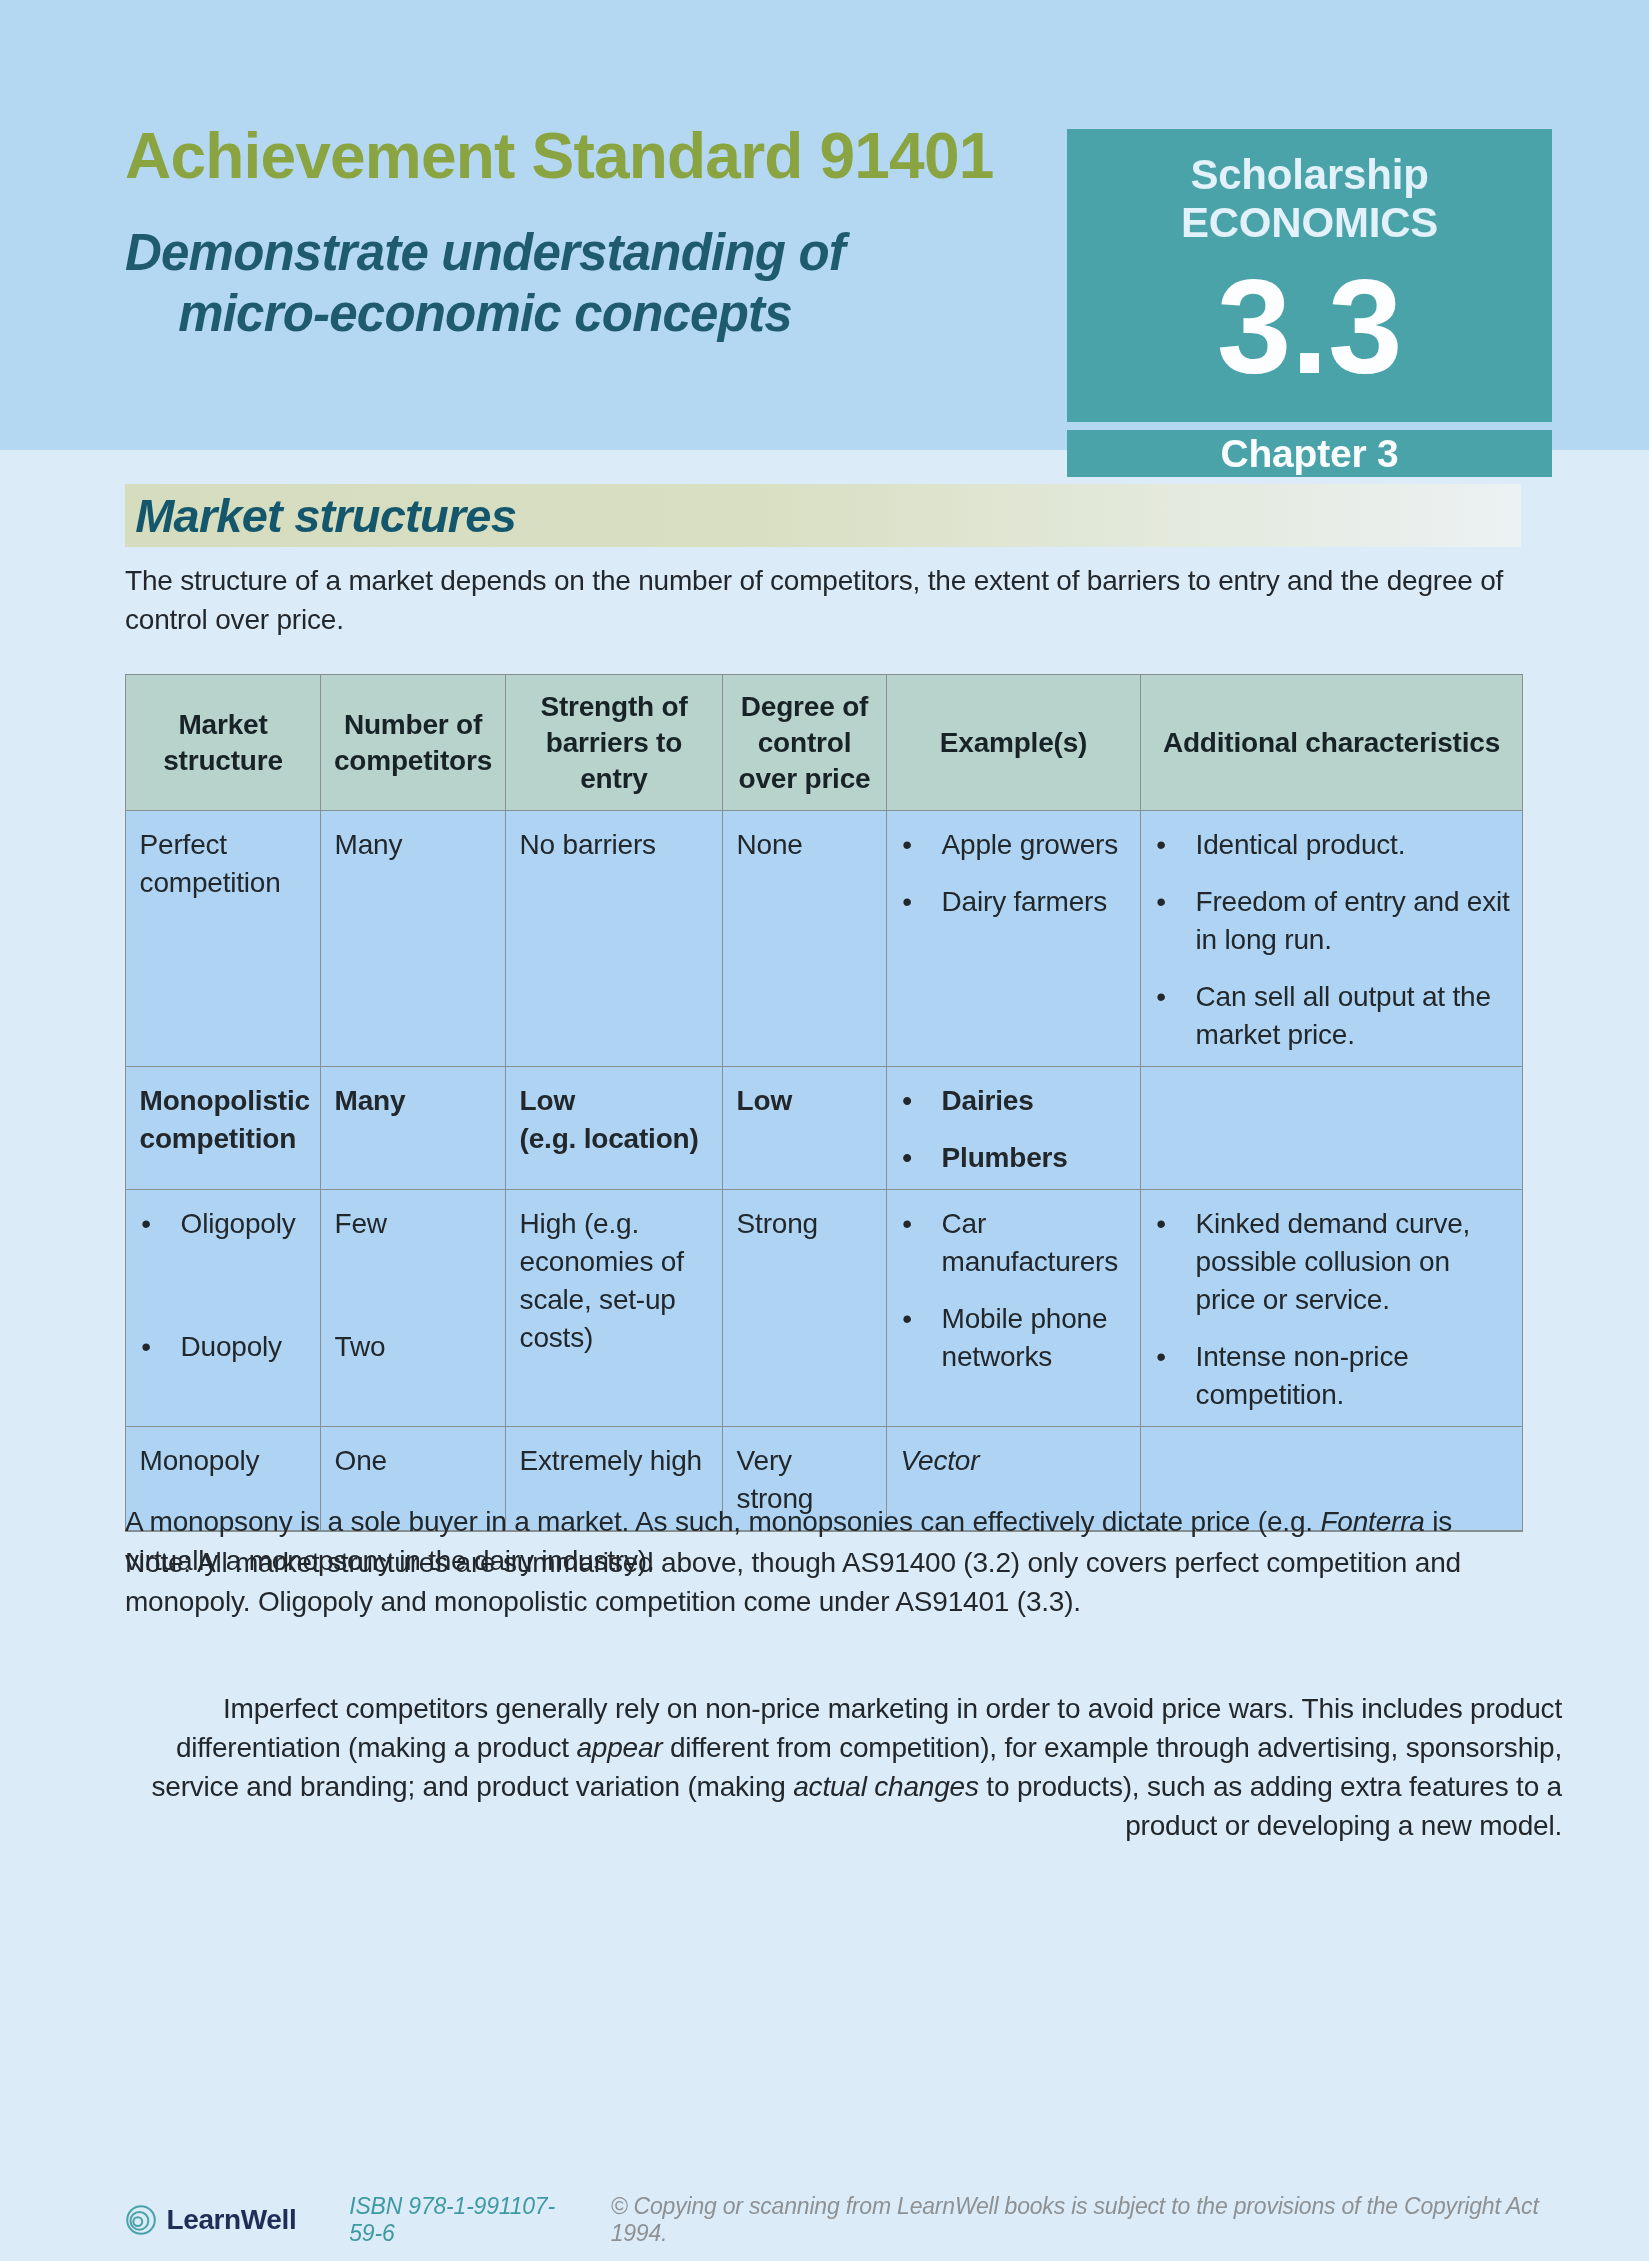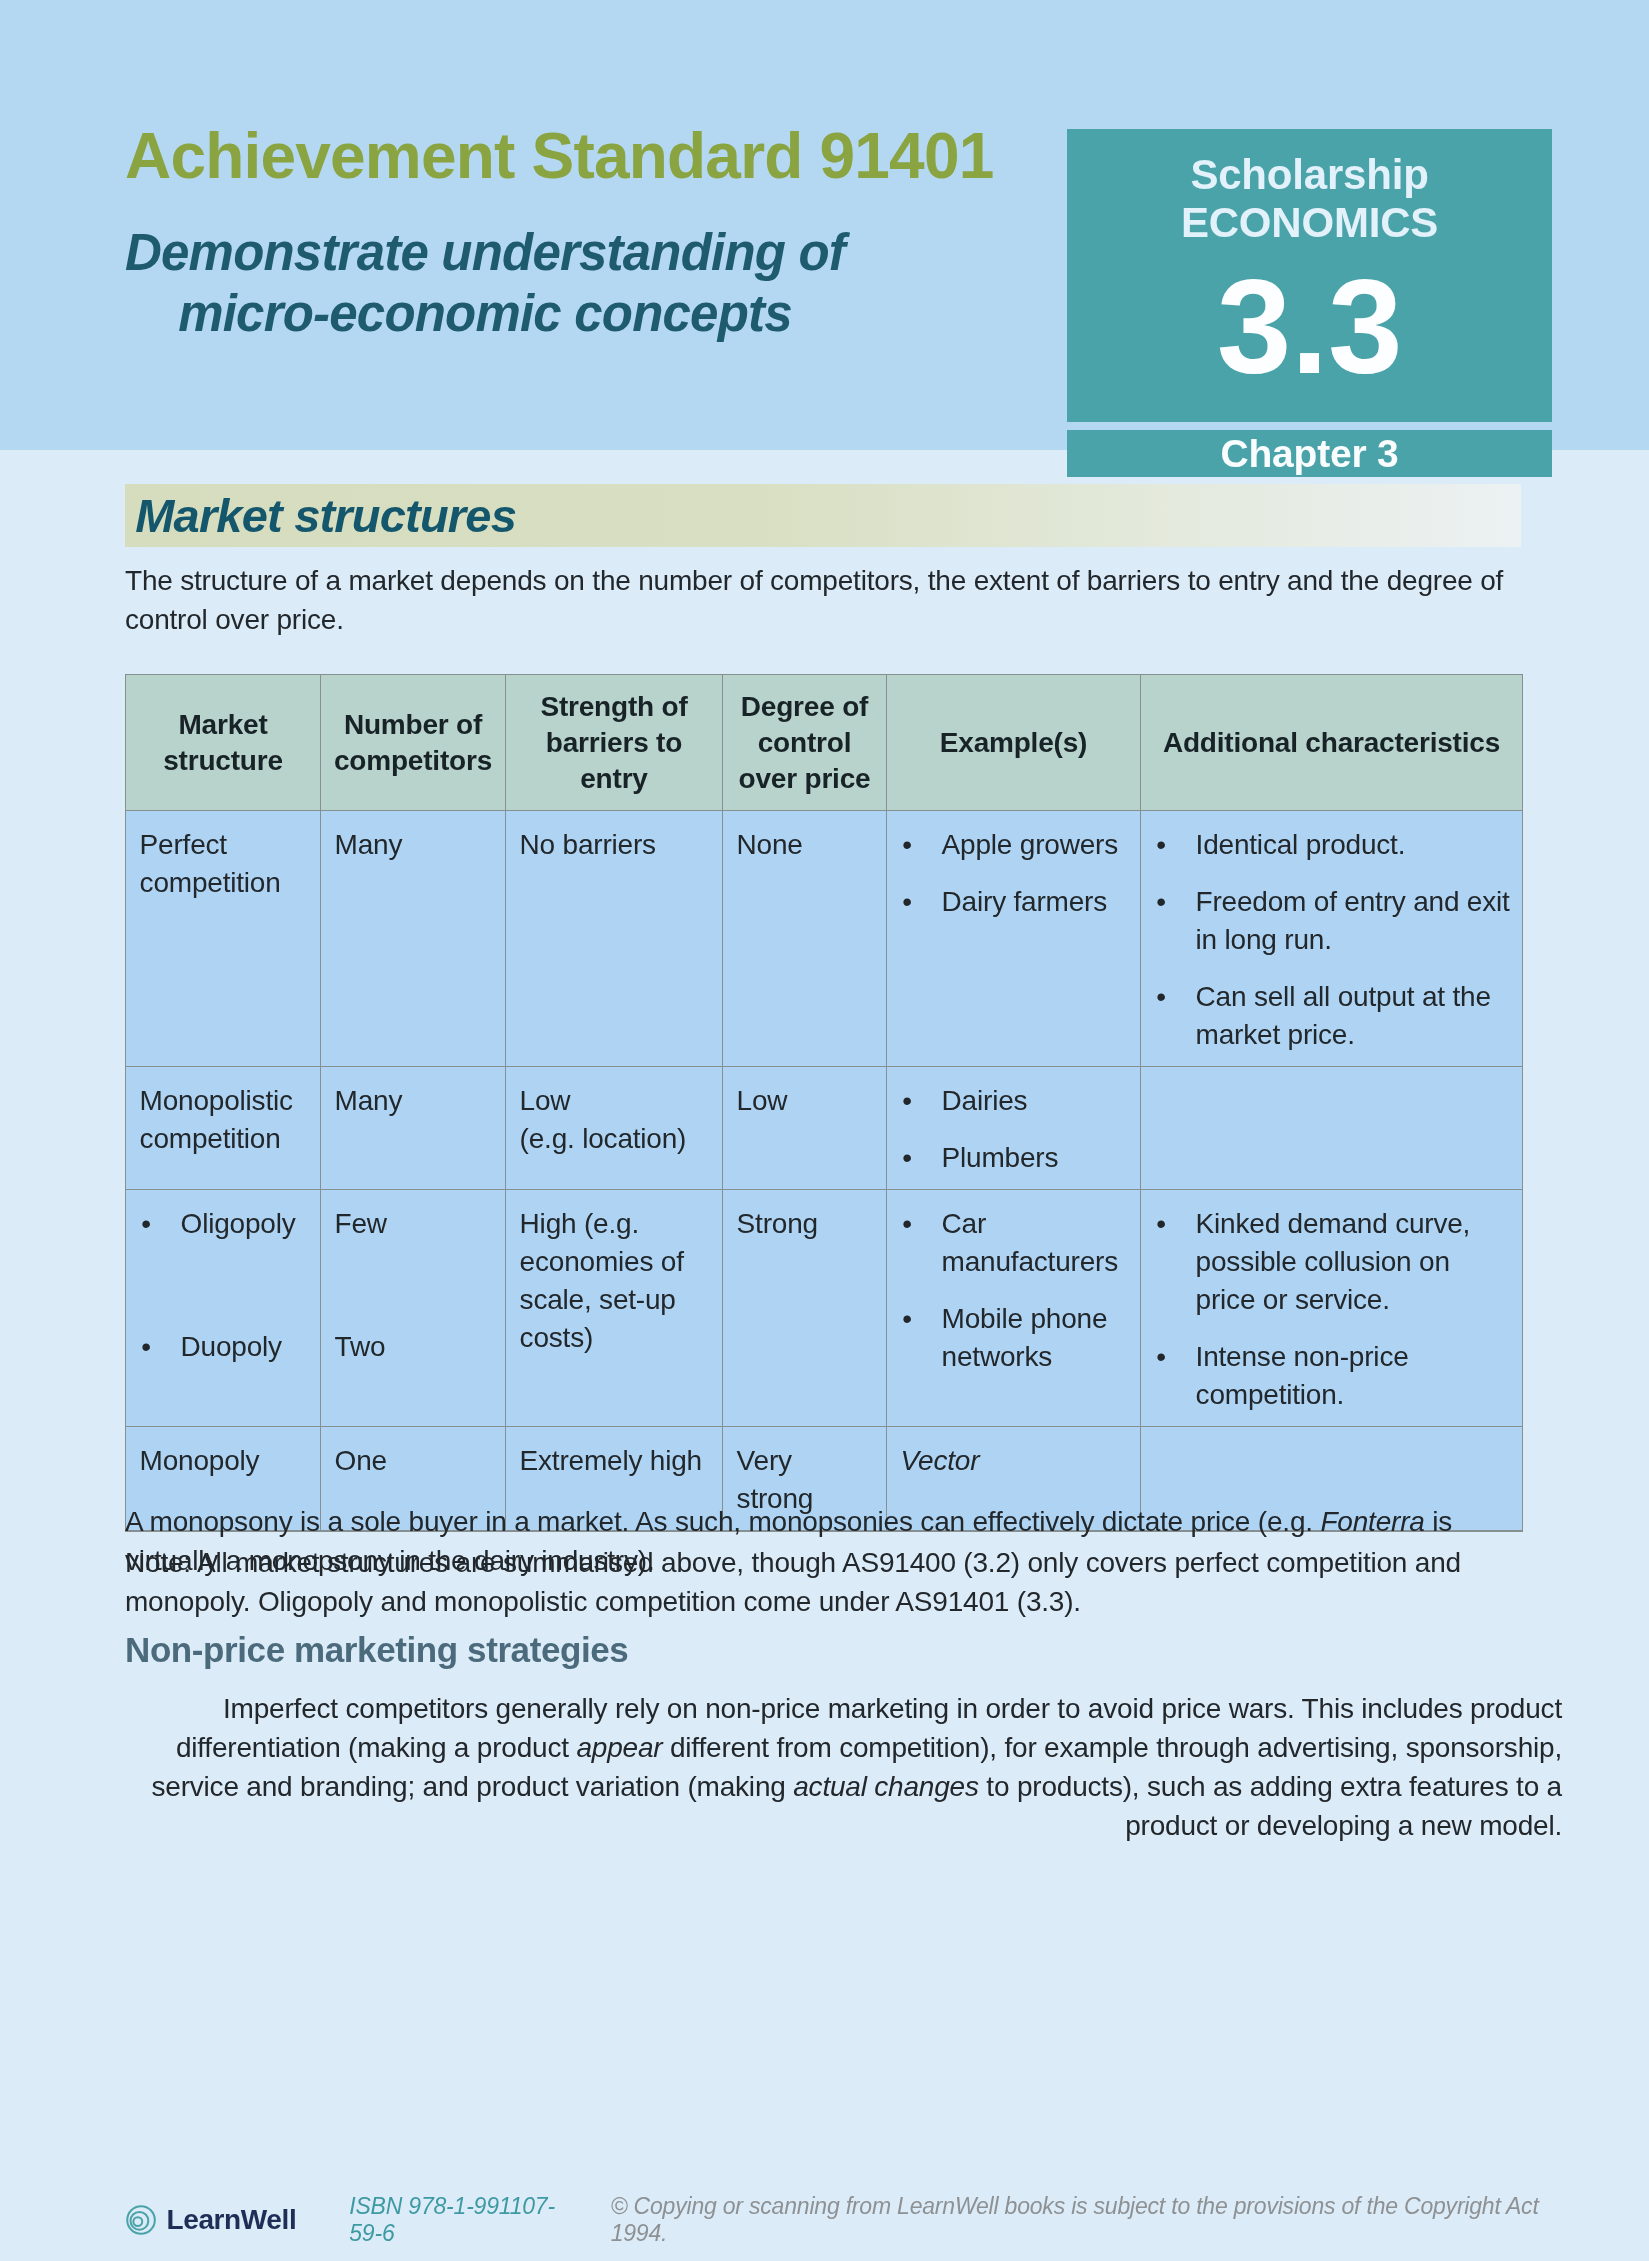--- a/index.html
+++ b/index.html
@@ -31,21 +31,21 @@
   .intro { position:absolute; left:125px; top:561px; width:1416px; }
 
   
   .mtable { position:absolute; left:125px; top:674px; width:1397px; border-collapse:collapse; table-layout:fixed; font-size:28px; color:#22272b; }
   .mtable th, .mtable td { border:1.7px solid #879090; }
   .mtable { border-bottom:2.5px solid #879090; }
   .mtable th { background:#b8d2cc; font-weight:bold; text-align:center; vertical-align:middle; line-height:36px; padding:6.8px 6.8px; color:#182328; }
   .mtable td { background:#afd4f3; vertical-align:top; padding:15.3px 10.2px 12px 13.6px; line-height:38px; }
   .hrow { height:136px; }
   .r1 { height:235px; }
-  .r2 { height:102px; }
+  .r2 { height:102px;font-weight:bold; }
   .r3 { height:226px; }
   .r4 { height:64px; }
   ul.bl { list-style:none; }
   ul.bl li { position:relative; padding-left:41px; margin-bottom:18.7px; }
   ul.bl li:last-child { margin-bottom:0; }
   ul.bl li::before { content:"\2022"; position:absolute; left:1.7px; top:0; }
   ul.bl li.gap { margin-top:85px; }
   .gap2 { margin-top:85px; }
   .it { font-style:italic; }
 
@@ -208,21 +208,20 @@
           </td>
         <td></td>
       </tr>
     </tbody>
   </table>
 
   <div class="para-monopsony body-text"><span>A monopsony is a sole buyer in a market. As such, monopsonies can effectively dictate price (e.g. </span><span class="it">Fonterra</span><span> is virtually a monopsony in the dairy industry).</span></div>
 
   <div class="para-note body-text">Note: All market structures are summarised above, though AS91400 (3.2) only covers perfect competition and monopoly. Oligopoly and monopolistic competition come under AS91401 (3.3).</div>
 
-  <div class="h3">Non-price marketing strategies</div>
 
   <div class="para-nonprice body-text"><span>Imperfect competitors generally rely on non-price marketing in order to avoid price wars. This includes product differentiation (making a product </span><span class="it">appear</span><span> different from competition), for example through advertising, sponsorship, service and branding; and product variation (making </span><span class="it">actual changes</span><span> to products), such as adding extra features to a product or developing a new model.</span></div>
 
   <div class="footer">
     <svg width="36" height="36" viewBox="0 0 42 42">
       <circle cx="21" cy="21" r="17" fill="none" stroke="#49a3a9" stroke-width="2.5"></circle>
       <circle cx="19" cy="22" r="11" fill="none" stroke="#49a3a9" stroke-width="2.5"></circle>
       <circle cx="17" cy="23" r="5.5" fill="none" stroke="#49a3a9" stroke-width="2.5"></circle>
     </svg>
     <span class="brand">LearnWell</span>

